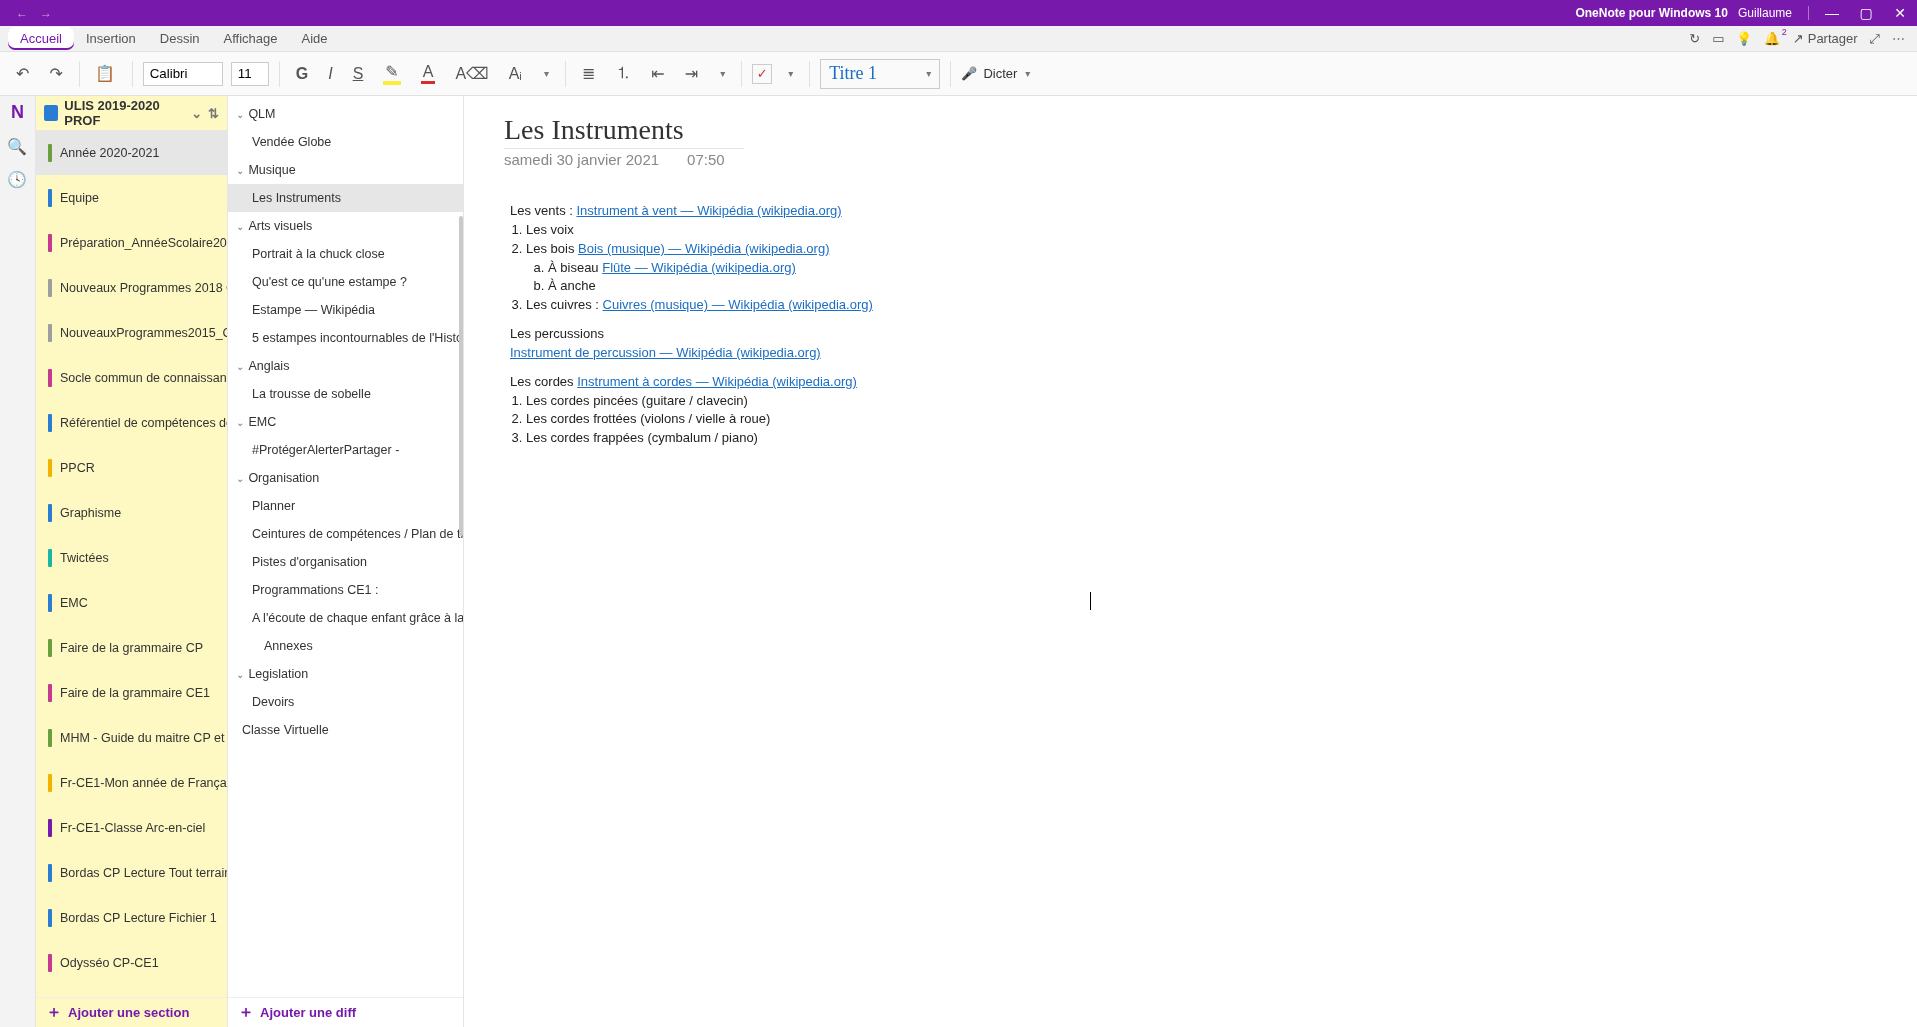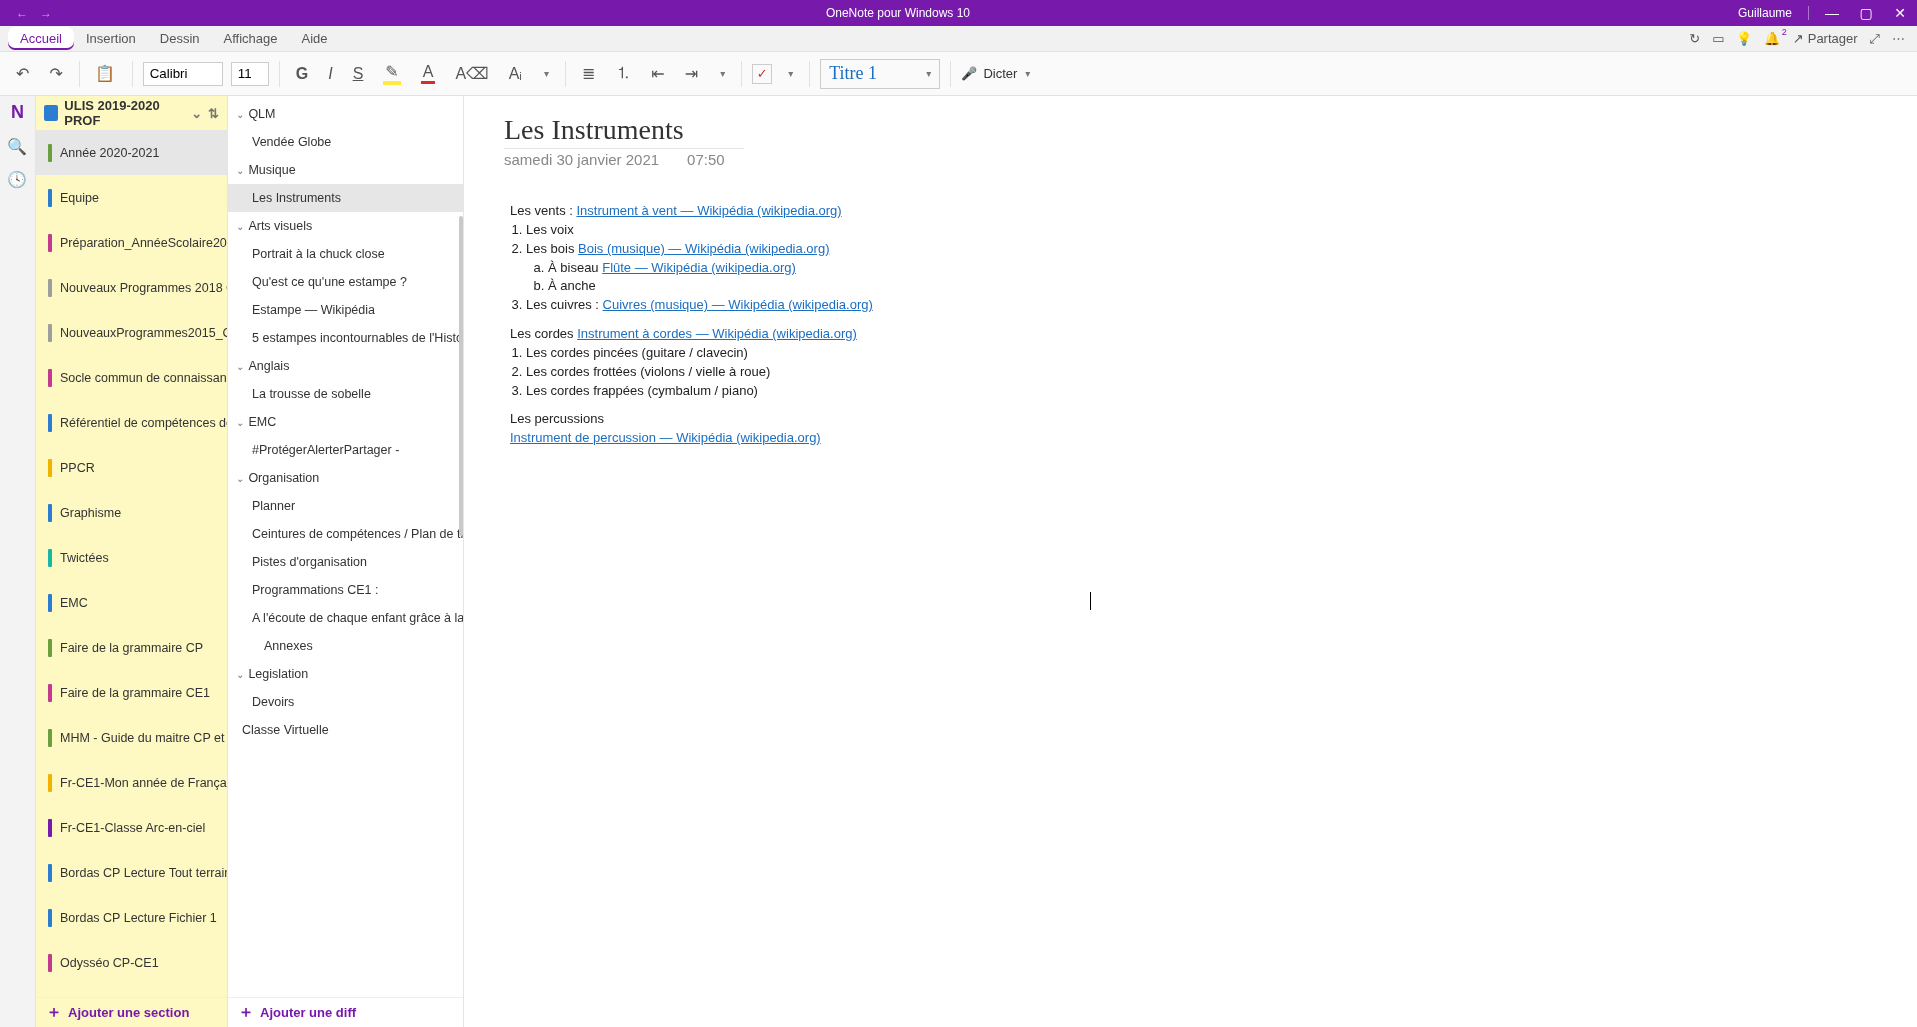--- a/index.html
+++ b/index.html
@@ -1,20 +1,20 @@
 <!DOCTYPE html>
 <html><head>
 <meta charset="utf-8">
 <style>
 * { box-sizing: border-box; margin: 0; padding: 0; }
 body { font-family: "Segoe UI", Tahoma, sans-serif; font-size: 13px; color: #333; background: #fff; overflow: hidden; }
 .titlebar { background: #7719aa; height: 26px; display: flex; align-items: center; color: #fff; font-size: 12px; }
 .titlebar .nav-arrows { display: flex; gap: 12px; padding: 0 16px; }
 .titlebar .nav-arrow { color: #fff; opacity: .6; cursor: pointer; }
-.titlebar .title-center { flex: 1; text-align: center; }
+.titlebar .title-center { flex: 1; text-align: right; font-weight: bold; }
 .titlebar .user-area { padding: 0 10px; }
 .titlebar .win-btn { width: 34px; text-align: center; font-size: 14px; cursor: pointer; }
 .titlebar .win-sep { width: 1px; height: 14px; background: rgba(255,255,255,.4); margin: 0 6px; }
 .ribbon-tabs { background: #f1f1f1; height: 26px; display: flex; align-items: center; padding-left: 8px; border-bottom: 1px solid #e1e1e1; }
 .ribbon-tab { padding: 4px 12px; font-size: 13px; color: #555; cursor: pointer; }
 .ribbon-tab.active { color: #7719aa; box-shadow: inset 0 -2px 0 #7719aa; background: #fff; border-radius: 7px; }
 .ribbon-right { margin-left: auto; display: flex; align-items: center; gap: 12px; padding-right: 12px; color: #555; }
 .ribbon-right .ri { cursor: pointer; position: relative; }
 .ribbon-right .badge { position: absolute; top: -4px; right: -6px; font-size: 9px; color: #7719aa; }
 .ribbon-right .share { display: flex; align-items: center; gap: 4px; }
@@ -331,29 +331,29 @@
               <li><span>À biseau </span><a href="#">Flûte — Wikipédia (wikipedia.org)</a></li>
               <li><span>À anche</span>
               </li>
             </ol>
           </li>
           <li><span>Les cuivres : </span><a href="#">Cuivres (musique) — Wikipédia (wikipedia.org)</a></li>
         </ol>
       </div>
 
       <div class="blk">
+        <div class="para">Les percussions</div>
+        <div class="para"><a href="#">Instrument de percussion — Wikipédia (wikipedia.org)</a></div>
+      </div>
+
+      <div class="blk">
         <div class="para"><span>Les cordes </span><a href="#">Instrument à cordes — Wikipédia (wikipedia.org)</a></div>
         <ol>
           <li>Les cordes pincées (guitare / clavecin)</li>
           <li>Les cordes frottées (violons / vielle à roue)</li>
           <li>Les cordes frappées (cymbalum / piano)</li>
         </ol>
       </div>
-
-      <div class="blk">
-        <div class="para">Les percussions</div>
-        <div class="para"><a href="#">Instrument de percussion — Wikipédia (wikipedia.org)</a></div>
-      </div>
     </div>
   </div>
 </div>
 
 <div class="cursor-caret"></div>
 
 </body></html>

